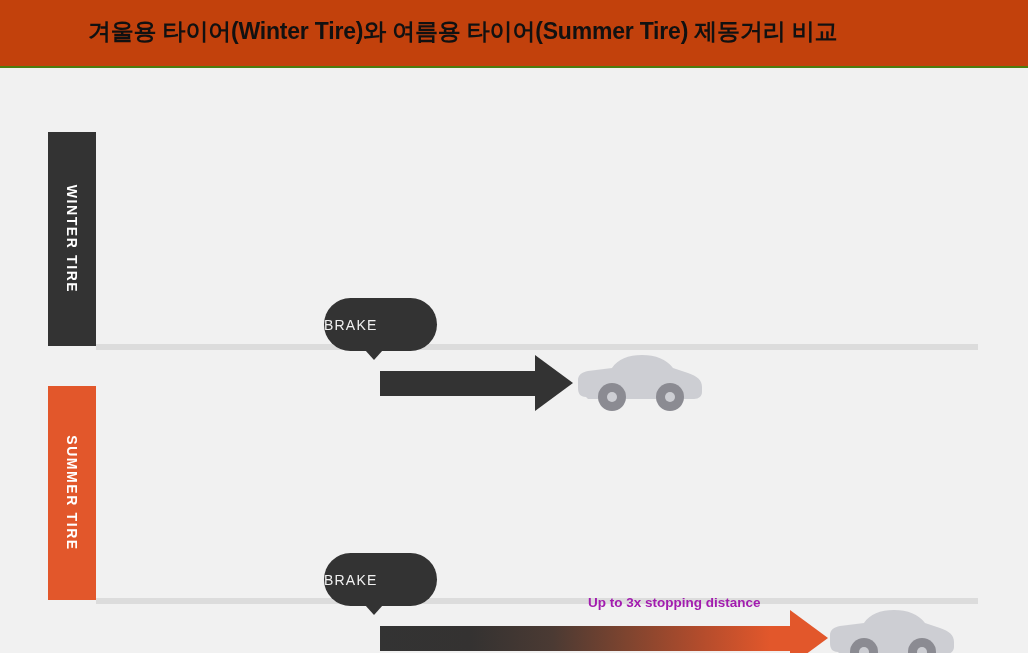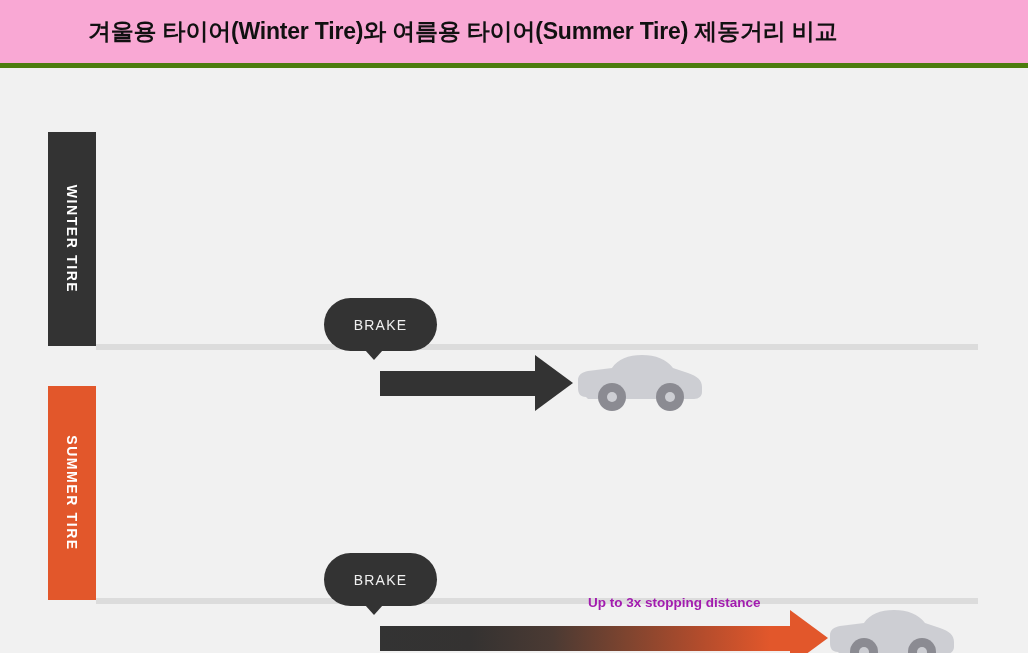--- a/index.html
+++ b/index.html
@@ -14,22 +14,22 @@
     overflow: hidden;
     position: relative;
   }
 
   
   .header {
     position: absolute;
     left: 0; top: 0;
     width: 1028px;
     height: 68px;
-    background: #f9a8d4;
-    border-bottom: 5px solid #4d7c0f;
+    background: #c2410c;
+    border-bottom: 2px solid #4d7c0f;
     box-sizing: border-box;
   }
   .header-title {
     position: absolute;
     left: 88px;
     top: 16px;
     font-size: 23px;
     font-weight: bold;
     color: #111111;
     letter-spacing: -0.2px;
@@ -93,21 +93,20 @@
     width: 113px;
     height: 53px;
     background: #333333;
     border-radius: 27px;
   }
   .brake-bubble .brake-text {
     position: absolute;
     left: 0; right: 0;
     top: 50%;
     transform: translateY(-50%);
-    text-align: center;
     color: #f0f0f0;
     font-size: 14px;
     letter-spacing: 1.2px;
   }
   .brake-bubble .tail {
     position: absolute;
     left: 41px;
     bottom: -9px;
     width: 0; height: 0;
     border-left: 9px solid transparent;

